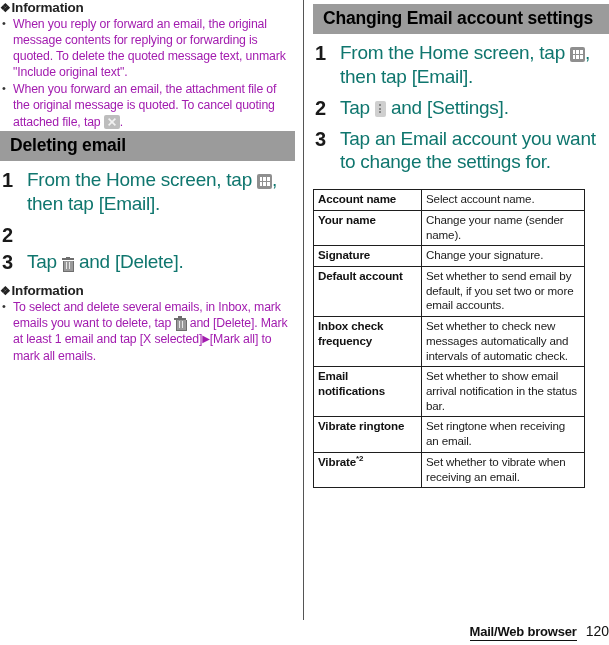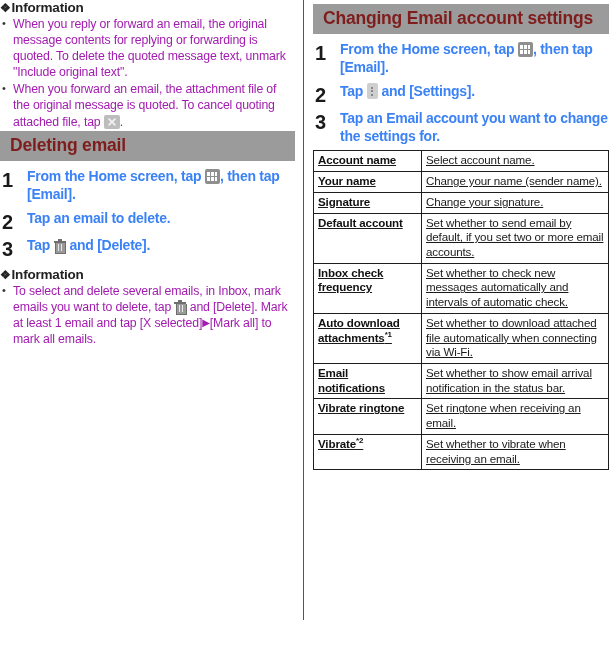--- a/index.html
+++ b/index.html
@@ -37,21 +37,21 @@
     position: absolute;
     left: 303px;
     top: 0px;
     width: 1px;
     height: 620px;
     background: #555555;
   }
   
   .sec-head {
     background: #9b9b9b;
-    color: #7f1d1d;
+    color: #000000;
     font-weight: bold;
     font-size: 17.5px;
     line-height: 1.22;
     padding: 4px 0 5px 10px;
     letter-spacing: -0.2px;
   }
   
   .info-head {
     font-weight: bold;
     font-size: 13.5px;
@@ -105,24 +105,24 @@
     font-weight: bold;
     line-height: 1;
     color: #1a1a1a;
     text-align: left;
     padding-left: 2px;
     position: relative;
     top: 2px;
   }
   .step .txt {
     flex: 1;
-    font-size: 14px;
-    font-weight: bold;
+    font-size: 19px;
+    font-weight: normal;
     line-height: 1.25;
-    color: #3b82f6;
+    color: #0f766e;
     letter-spacing: -0.25px;
   }
   
   .chip {
     display: inline-block;
     vertical-align: -3px;
     background: #b4b4b4;
     border-radius: 2px;
     position: relative;
   }
@@ -218,24 +218,23 @@
   }
   .trash .body::before { left: 2px; }
   .trash .body::after { left: 5px; }
   .tri {
     font-size: 10px;
     vertical-align: 1px;
   }
   
   table.settings {
     border-collapse: collapse;
-    width: 296px;
-    margin-top: 5px;
+    width: 272px;
+    margin-top: 15px;
     table-layout: fixed;
-    text-decoration: underline;
   }
   table.settings td {
     border: 1px solid #1e1e1e;
     vertical-align: top;
     padding: 2px 4px 3px 4px;
     font-size: 11.6px;
     line-height: 1.27;
     letter-spacing: -0.15px;
   }
   table.settings td.k {
@@ -307,21 +306,20 @@
                   <i></i>
                   <i></i>
                   <i></i>
                   <i></i>
                   <i></i>
                 </span></span><span>, then tap [Email].</span></div>
         </div>
 
         <div class="step">
           <div class="num">2</div>
-          <div class="txt"><span>Tap an email to delete.</span></div>
         </div>
 
         <div class="step">
           <div class="num">3</div>
           <div class="txt"><span>Tap </span><span class="trash"><span class="hdl"></span><span class="lid"></span><span class="body"></span></span><span> and [Delete].</span></div>
         </div>
 
       </div>
     </div>
 
@@ -384,35 +382,35 @@
           </tr>
           <tr>
             <td class="k"><span>Default account</span></td>
             <td class="v">Set whether to send email by default, if you set two or more email accounts.</td>
           </tr>
           <tr>
             <td class="k"><span>Inbox check frequency</span></td>
             <td class="v">Set whether to check new messages automatically and intervals of automatic check.</td>
           </tr>
           <tr>
-            <td class="k"><span>Auto download attachments</span><sup>*1</sup></td>
-            <td class="v">Set whether to download attached file automatically when connecting via Wi-Fi.</td>
-          </tr>
-          <tr>
             <td class="k"><span>Email notifications</span></td>
             <td class="v">Set whether to show email arrival notification in the status bar.</td>
           </tr>
           <tr>
             <td class="k"><span>Vibrate ringtone</span></td>
             <td class="v">Set ringtone when receiving an email.</td>
           </tr>
           <tr>
             <td class="k"><span>Vibrate</span><sup>*2</sup></td>
             <td class="v">Set whether to vibrate when receiving an email.</td>
           </tr>
         </tbody>
       </table>
     </div>
 
   </div>
 
+  <div class="footer">
+    <span class="chap">Mail/Web browser</span>
+    <span class="pg">120</span>
+  </div>
 
 </div>
 
 </body></html>

